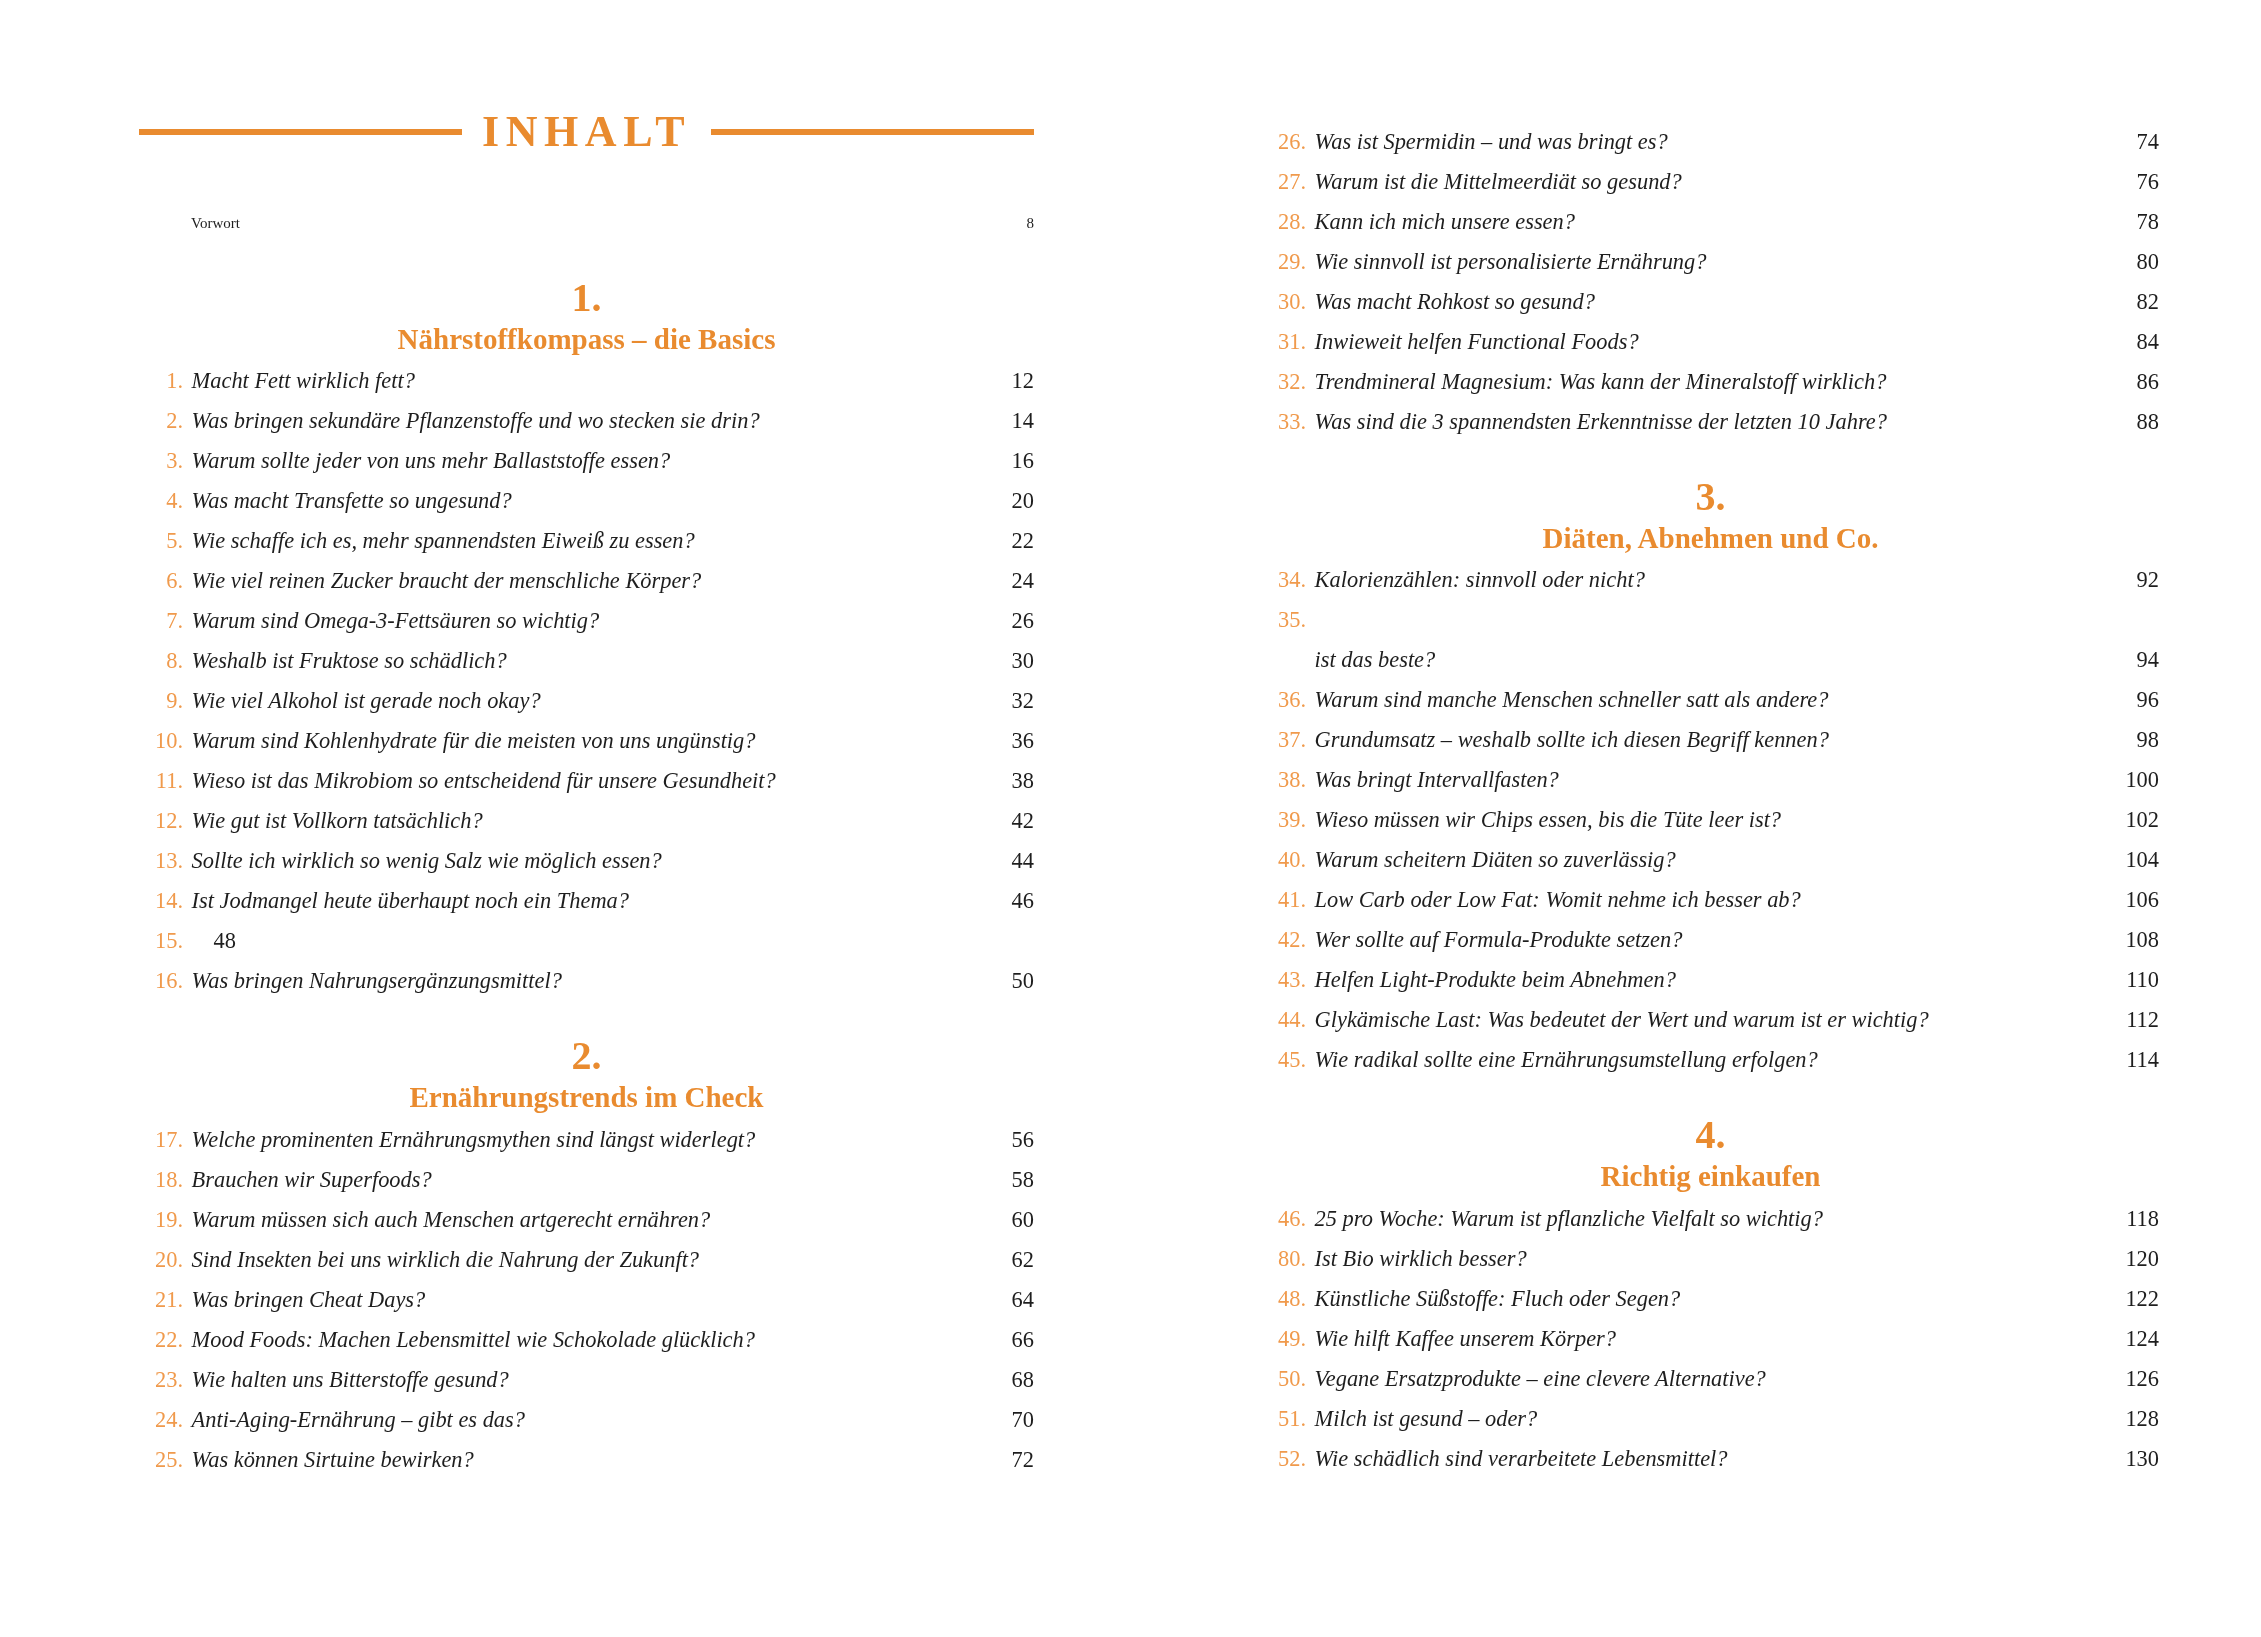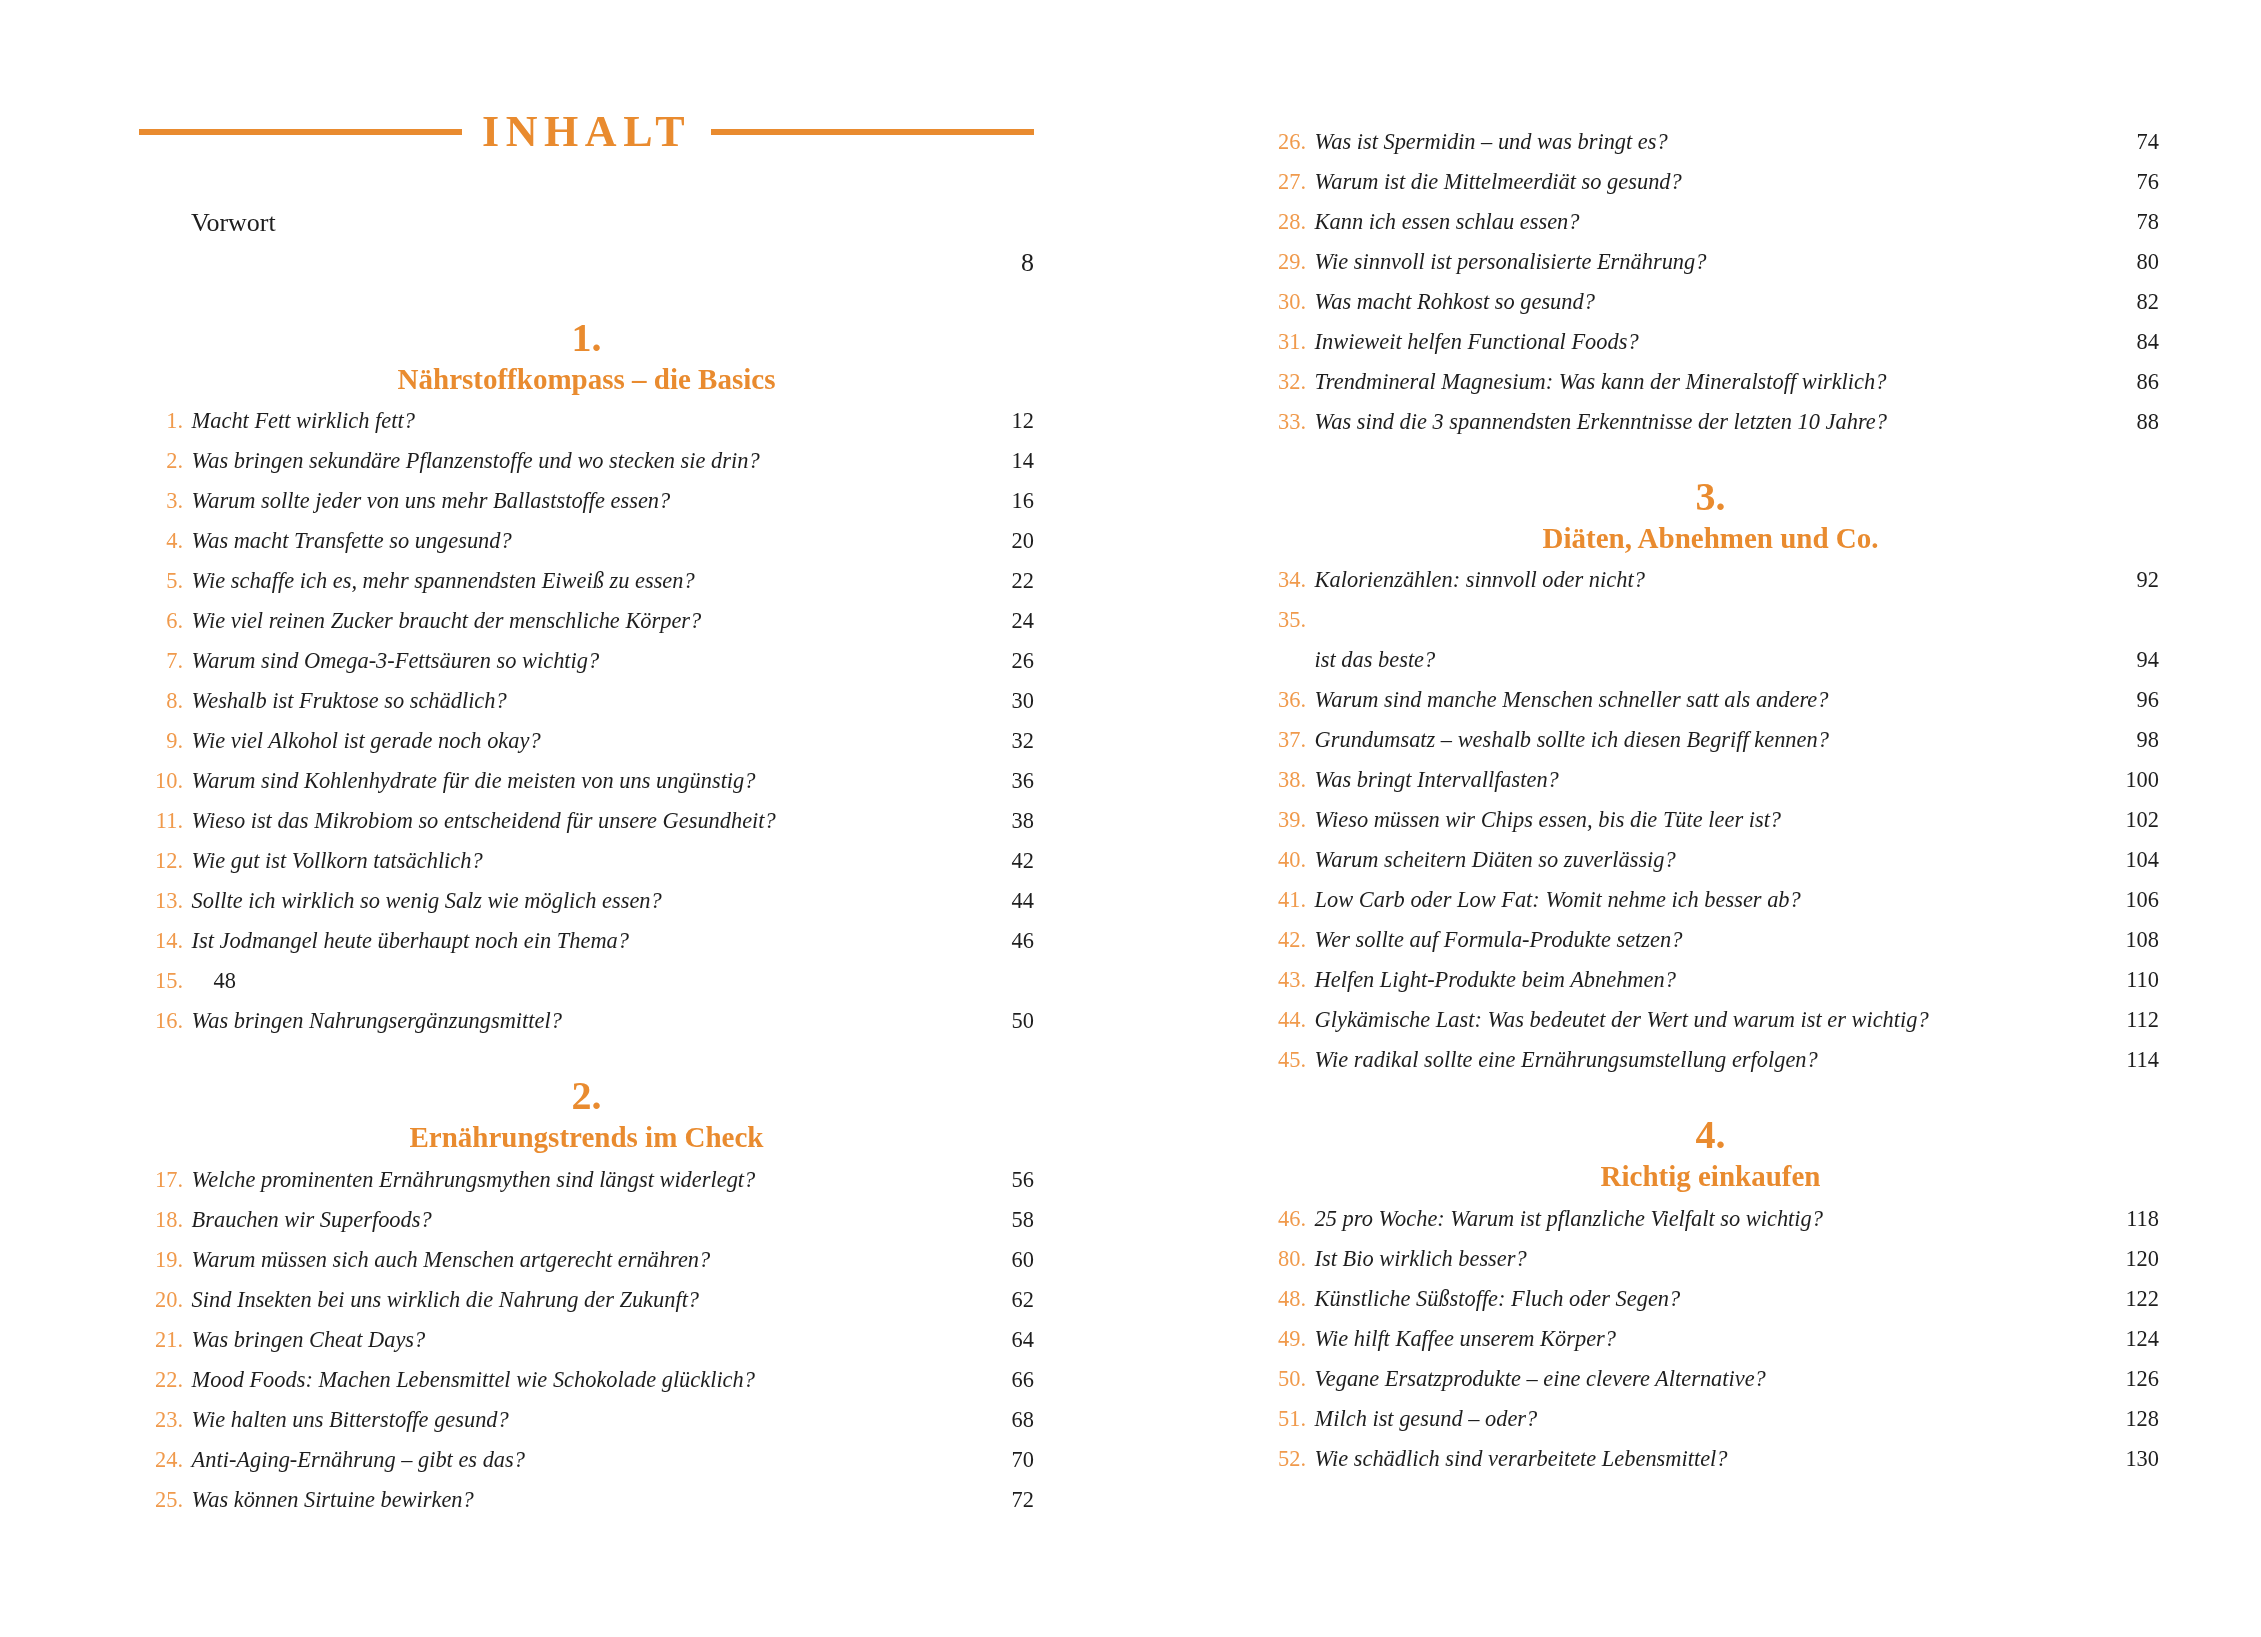--- a/index.html
+++ b/index.html
@@ -24,23 +24,22 @@
   .title-row{
     display:flex;align-items:center;height:46px;margin-bottom:48px;
   }
   .rule{flex:1;height:6px;background:var(--accent);}
   .title{
     font-size:44px;font-weight:bold;color:var(--accent);
     letter-spacing:6.6px;padding:0 20px;line-height:46px;white-space:nowrap;
   }
 
   .vorwort-row{
-    display:flex;line-height:40px;font-size:26px;
+    display:flex;line-height:40px;font-size:15px;
     padding-left:52px;
-    flex-direction:column;
   }
   .vorwort-row .page-num{margin-left:auto;min-width:53px;text-align:right;}
 
   .sec-head{margin-top:33px;text-align:center;}
   .sec-num{
     font-size:40px;line-height:44px;font-weight:bold;color:var(--accent);
   }
   .sec-title{
     font-size:29px;line-height:38px;font-weight:bold;color:var(--accent);
     margin-bottom:3.3px;
@@ -211,21 +210,21 @@
           <span class="etext">Was ist Spermidin – und was bringt es?</span>
           <span class="epage">74</span>
         </div>
         <div class="row">
           <span class="enum">27.</span>
           <span class="etext">Warum ist die Mittelmeerdiät so gesund?</span>
           <span class="epage">76</span>
         </div>
         <div class="row">
           <span class="enum">28.</span>
-          <span class="etext">Kann ich essen schlau essen?</span>
+          <span class="etext">Kann ich mich unsere essen?</span>
           <span class="epage">78</span>
         </div>
         <div class="row">
           <span class="enum">29.</span>
           <span class="etext">Wie sinnvoll ist personalisierte Ernährung?</span>
           <span class="epage">80</span>
         </div>
         <div class="row">
           <span class="enum">30.</span>
           <span class="etext">Was macht Rohkost so gesund?</span>

